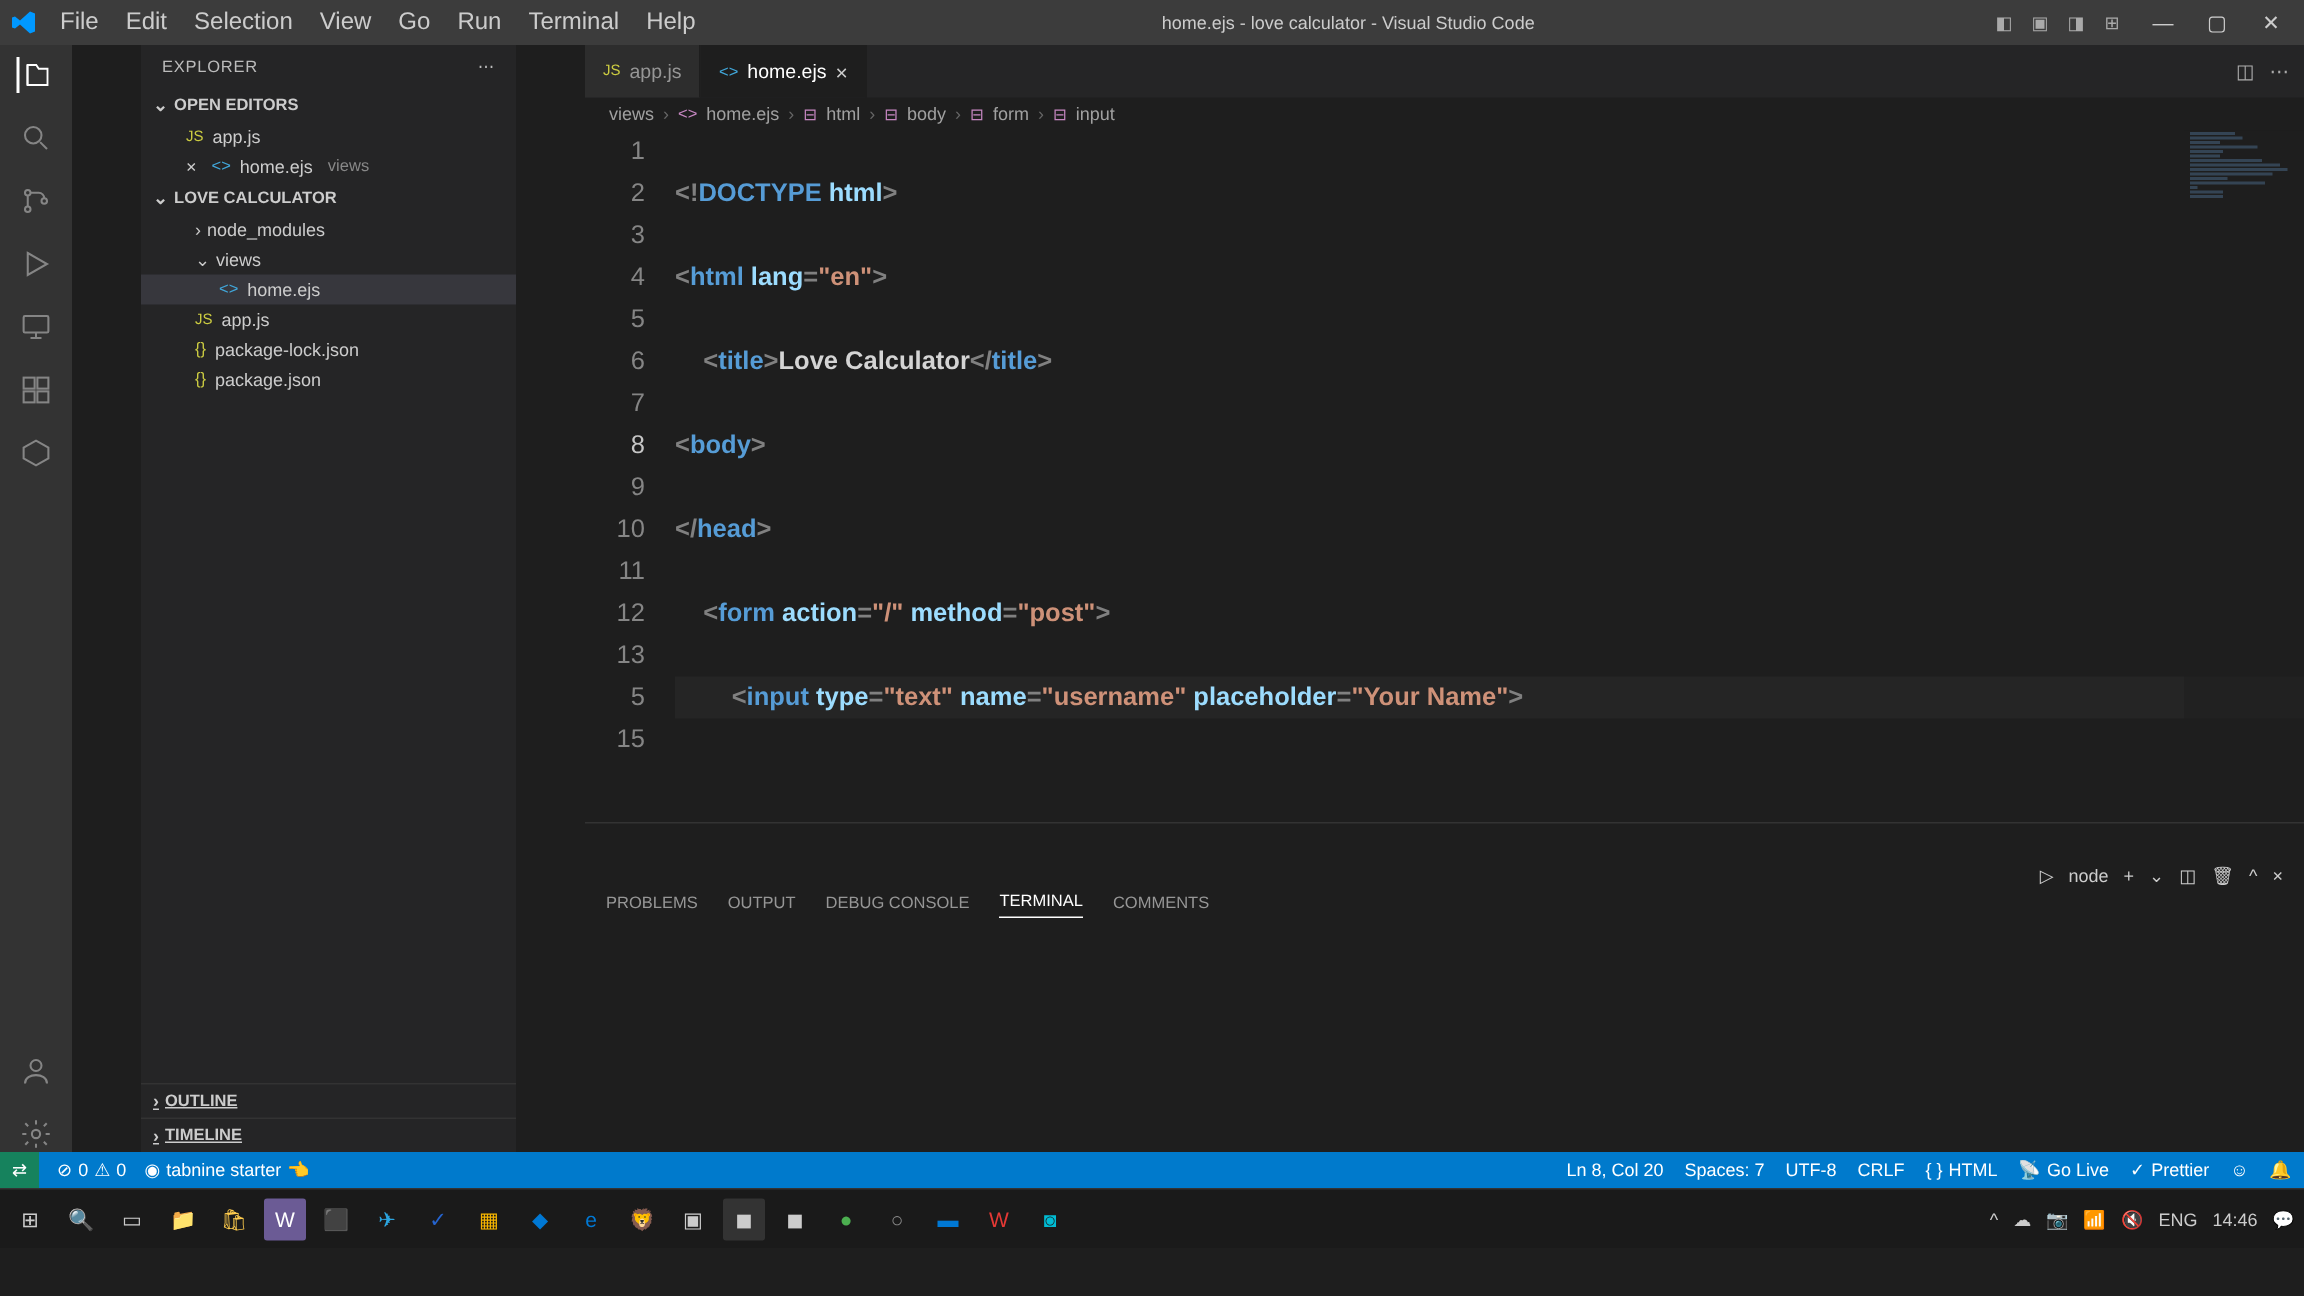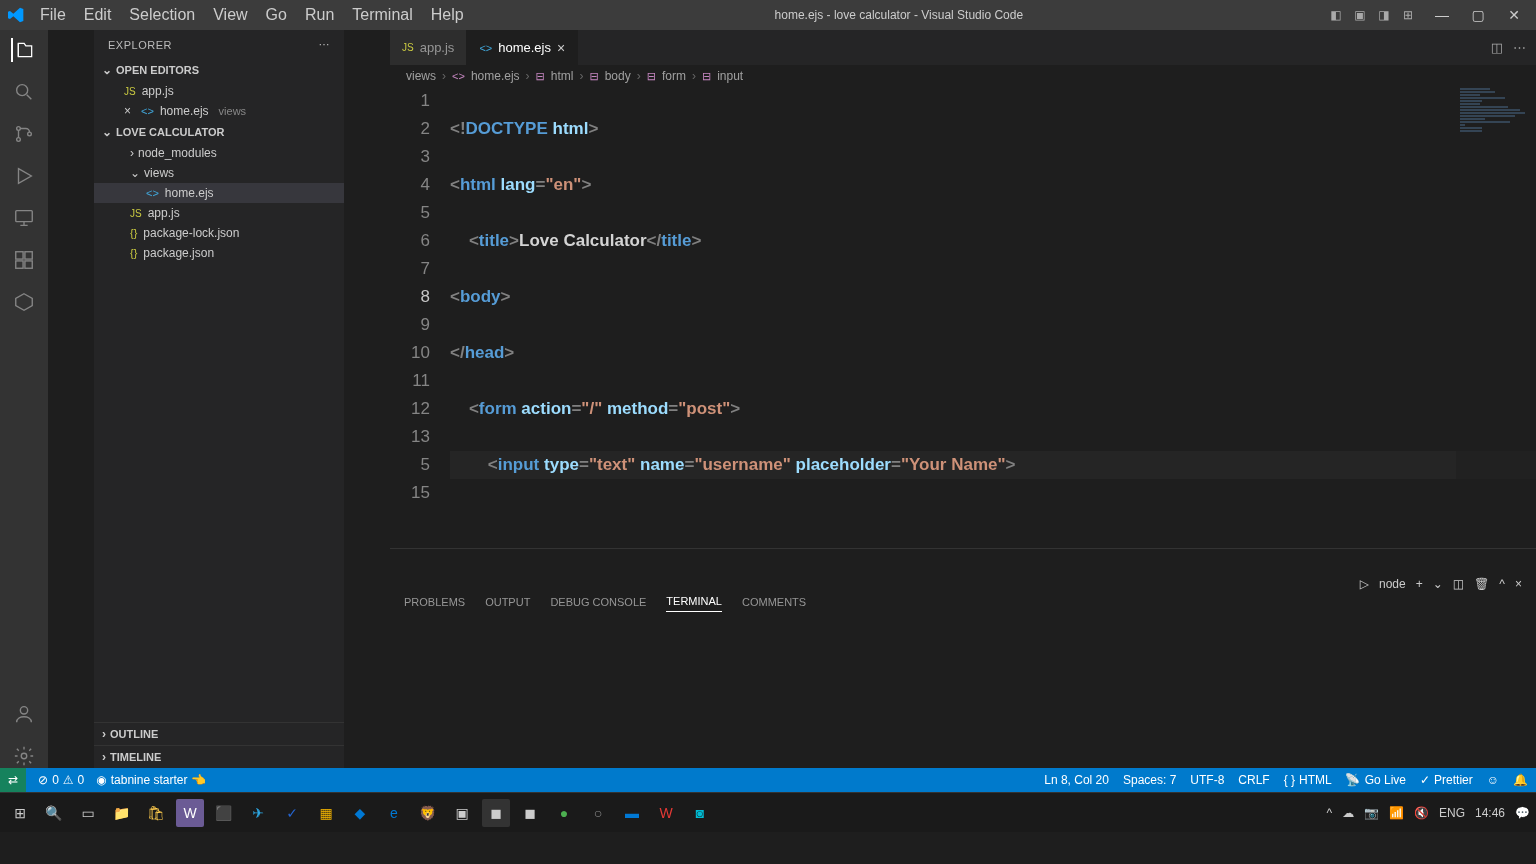--- a/index.html
+++ b/index.html
@@ -25,21 +25,21 @@
 .sidebar { width: 250px; background: #252526; display: flex; flex-direction: column; font-size: 12px; }
 .sidebar-header { padding: 8px 14px; display: flex; justify-content: space-between; align-items: center; text-transform: uppercase; color: #bbbbbb; font-size: 11px; letter-spacing: 0.5px; }
 .sidebar .section-title { padding: 4px 8px; color: #cccccc; font-size: 11px; font-weight: bold; text-transform: uppercase; display: flex; align-items: center; gap: 4px; }
 .sidebar .section-title::before { content: "⌄"; font-size: 12px; }
 .sidebar .item { padding: 3px 8px 3px 30px; display: flex; align-items: center; gap: 6px; cursor: pointer; color: #cccccc; }
 .sidebar .item.indent1 { padding-left: 36px; }
 .sidebar .item.indent2 { padding-left: 52px; }
 .sidebar .item.selected { background: #37373d; }
 .sidebar .folder-item { padding: 3px 8px 3px 22px; display: flex; align-items: center; gap: 4px; cursor: pointer; }
 .sidebar .folder-item.indent1 { padding-left: 36px; }
-.sidebar .bottom-sections { margin-top: auto; }
+.sidebar .bottom-sections { margin-top: auto; text-decoration: underline; }
 .sidebar .collapsed-section { padding: 4px 8px; color: #cccccc; font-size: 11px; font-weight: bold; text-transform: uppercase; display: flex; align-items: center; gap: 4px; border-top: 1px solid #333; }
 .sidebar .collapsed-section::before { content: "›"; font-size: 12px; }
 .icon-js { color: #cbcb41; font-size: 10px; font-weight: normal; }
 .icon-ejs { color: #41a6d9; font-size: 11px; }
 .icon-json { color: #cbcb41; font-size: 11px; }
 .icon-close { color: #ccc; font-size: 12px; margin-right: 4px; }
 
 .editor-area { flex: 1; display: flex; flex-direction: column; background: #1e1e1e; }
 .tabs { height: 35px; background: #252526; display: flex; align-items: stretch; }
 .tab { padding: 0 12px; display: flex; align-items: center; gap: 6px; background: #2d2d2d; color: #969696; cursor: pointer; font-size: 13px; border-right: 1px solid #1e1e1e; }

